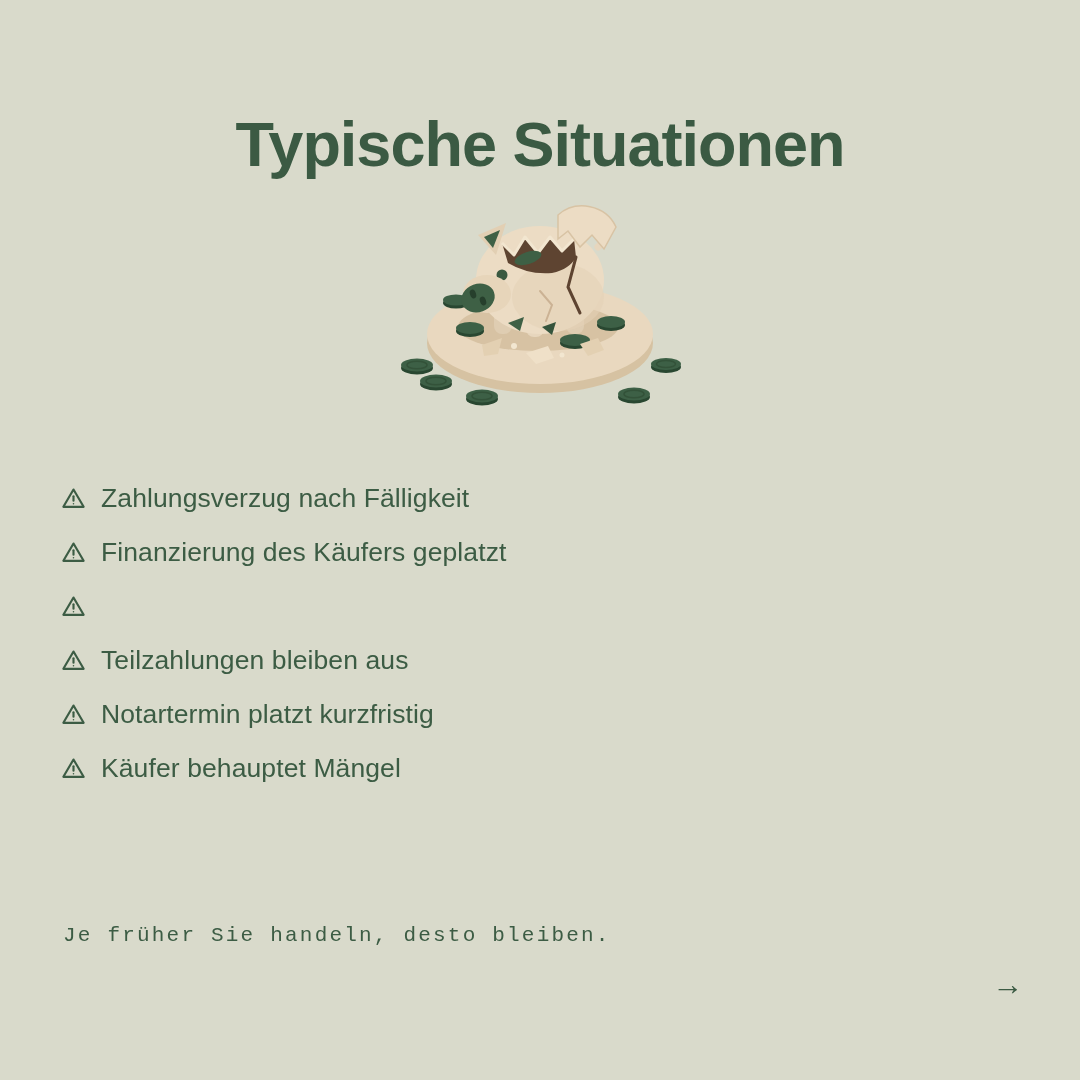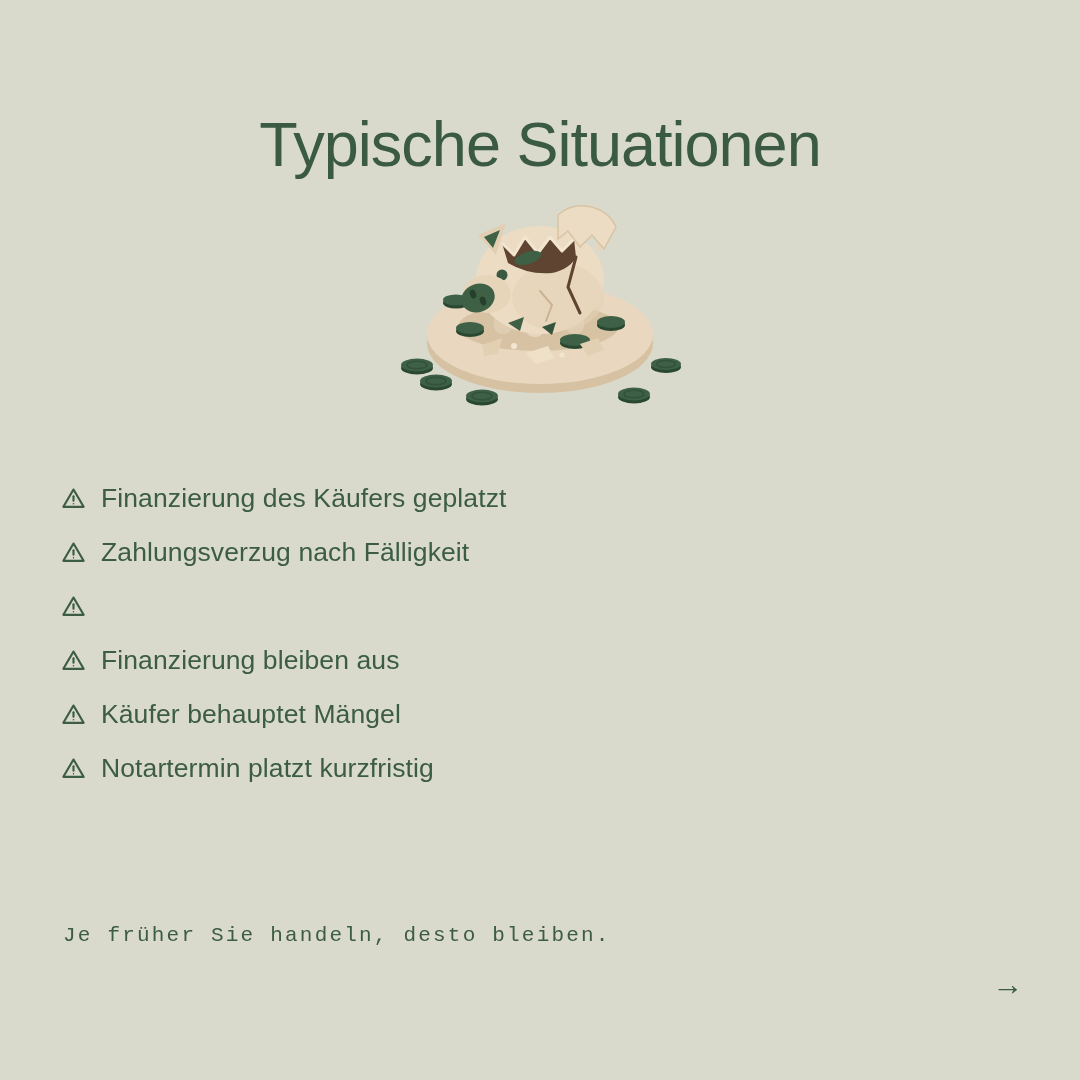--- a/index.html
+++ b/index.html
@@ -11,21 +11,21 @@
     overflow:hidden;
     color:#3c5c44;
   }
   .stage{position:absolute;inset:0;width:1080px;height:1080px;}
 
   .title{
     position:absolute;
     top:66px;left:0;right:0;
     text-align:center;
     font-size:63px;
-    font-weight:400;
+    font-weight:700;
     letter-spacing:-1px;
     color:#3b5a43;
   }
 
   .illustration{
     position:absolute;
     top:195px;left:390px;
     width:300px;height:220px;
   }
 
@@ -173,60 +173,60 @@
     <path d="M152,132 L166,127 L162,140 Z" fill="#35543c"></path>
   </svg>
 
   <div class="situation-list">
     <div class="row">
       <svg class="warn" viewBox="0 0 24 24" fill="none" stroke="#3c5c44" stroke-width="1.9" stroke-linejoin="round" stroke-linecap="round">
           <path d="M12 4 L21 19.4 H3 Z"></path>
           <line x1="12" y1="10" x2="12" y2="14"></line>
           <circle cx="12" cy="16.6" r="0.7" fill="#3c5c44" stroke="none"></circle>
         </svg>
+      <span class="label">Zahlungsverzug nach Fälligkeit</span>
+    </div>
+    <div class="row">
+      <svg class="warn" viewBox="0 0 24 24" fill="none" stroke="#3c5c44" stroke-width="1.9" stroke-linejoin="round" stroke-linecap="round">
+          <path d="M12 4 L21 19.4 H3 Z"></path>
+          <line x1="12" y1="10" x2="12" y2="14"></line>
+          <circle cx="12" cy="16.6" r="0.7" fill="#3c5c44" stroke="none"></circle>
+        </svg>
       <span class="label">Finanzierung des Käufers geplatzt</span>
     </div>
     <div class="row">
       <svg class="warn" viewBox="0 0 24 24" fill="none" stroke="#3c5c44" stroke-width="1.9" stroke-linejoin="round" stroke-linecap="round">
           <path d="M12 4 L21 19.4 H3 Z"></path>
           <line x1="12" y1="10" x2="12" y2="14"></line>
           <circle cx="12" cy="16.6" r="0.7" fill="#3c5c44" stroke="none"></circle>
         </svg>
-      <span class="label">Zahlungsverzug nach Fälligkeit</span>
-    </div>
-    <div class="row">
-      <svg class="warn" viewBox="0 0 24 24" fill="none" stroke="#3c5c44" stroke-width="1.9" stroke-linejoin="round" stroke-linecap="round">
-          <path d="M12 4 L21 19.4 H3 Z"></path>
-          <line x1="12" y1="10" x2="12" y2="14"></line>
-          <circle cx="12" cy="16.6" r="0.7" fill="#3c5c44" stroke="none"></circle>
-        </svg>
-    </div>
-    <div class="row">
-      <svg class="warn" viewBox="0 0 24 24" fill="none" stroke="#3c5c44" stroke-width="1.9" stroke-linejoin="round" stroke-linecap="round">
-          <path d="M12 4 L21 19.4 H3 Z"></path>
-          <line x1="12" y1="10" x2="12" y2="14"></line>
-          <circle cx="12" cy="16.6" r="0.7" fill="#3c5c44" stroke="none"></circle>
-        </svg>
-      <span class="label">Finanzierung bleiben aus</span>
+    </div>
+    <div class="row">
+      <svg class="warn" viewBox="0 0 24 24" fill="none" stroke="#3c5c44" stroke-width="1.9" stroke-linejoin="round" stroke-linecap="round">
+          <path d="M12 4 L21 19.4 H3 Z"></path>
+          <line x1="12" y1="10" x2="12" y2="14"></line>
+          <circle cx="12" cy="16.6" r="0.7" fill="#3c5c44" stroke="none"></circle>
+        </svg>
+      <span class="label">Teilzahlungen bleiben aus</span>
+    </div>
+    <div class="row">
+      <svg class="warn" viewBox="0 0 24 24" fill="none" stroke="#3c5c44" stroke-width="1.9" stroke-linejoin="round" stroke-linecap="round">
+          <path d="M12 4 L21 19.4 H3 Z"></path>
+          <line x1="12" y1="10" x2="12" y2="14"></line>
+          <circle cx="12" cy="16.6" r="0.7" fill="#3c5c44" stroke="none"></circle>
+        </svg>
+      <span class="label">Notartermin platzt kurzfristig</span>
     </div>
     <div class="row">
       <svg class="warn" viewBox="0 0 24 24" fill="none" stroke="#3c5c44" stroke-width="1.9" stroke-linejoin="round" stroke-linecap="round">
           <path d="M12 4 L21 19.4 H3 Z"></path>
           <line x1="12" y1="10" x2="12" y2="14"></line>
           <circle cx="12" cy="16.6" r="0.7" fill="#3c5c44" stroke="none"></circle>
         </svg>
       <span class="label">Käufer behauptet Mängel</span>
     </div>
-    <div class="row">
-      <svg class="warn" viewBox="0 0 24 24" fill="none" stroke="#3c5c44" stroke-width="1.9" stroke-linejoin="round" stroke-linecap="round">
-          <path d="M12 4 L21 19.4 H3 Z"></path>
-          <line x1="12" y1="10" x2="12" y2="14"></line>
-          <circle cx="12" cy="16.6" r="0.7" fill="#3c5c44" stroke="none"></circle>
-        </svg>
-      <span class="label">Notartermin platzt kurzfristig</span>
-    </div>
   </div>
 
   <div class="footnote">Je früher Sie handeln, desto bleiben.</div>
 
   <div class="next-arrow">→</div>
 
 </div>
 
 </body></html>

